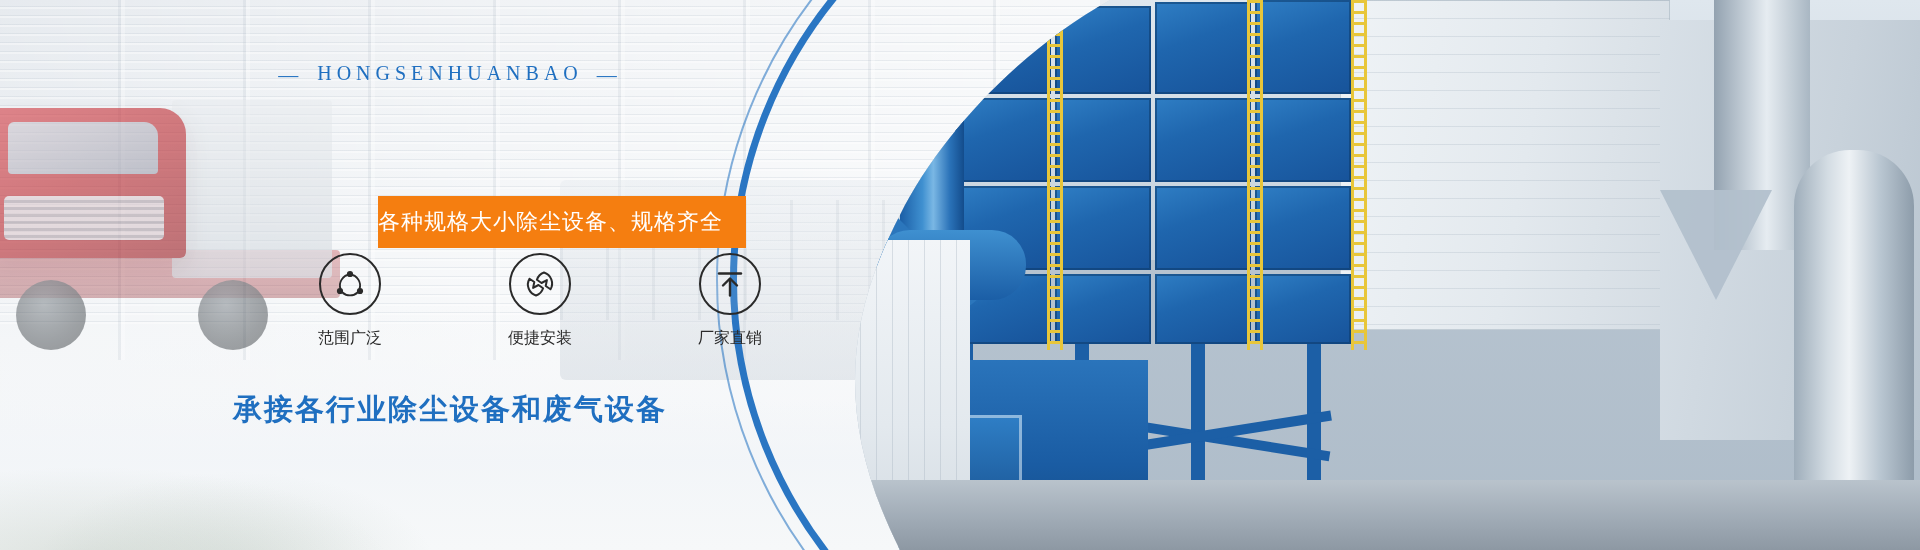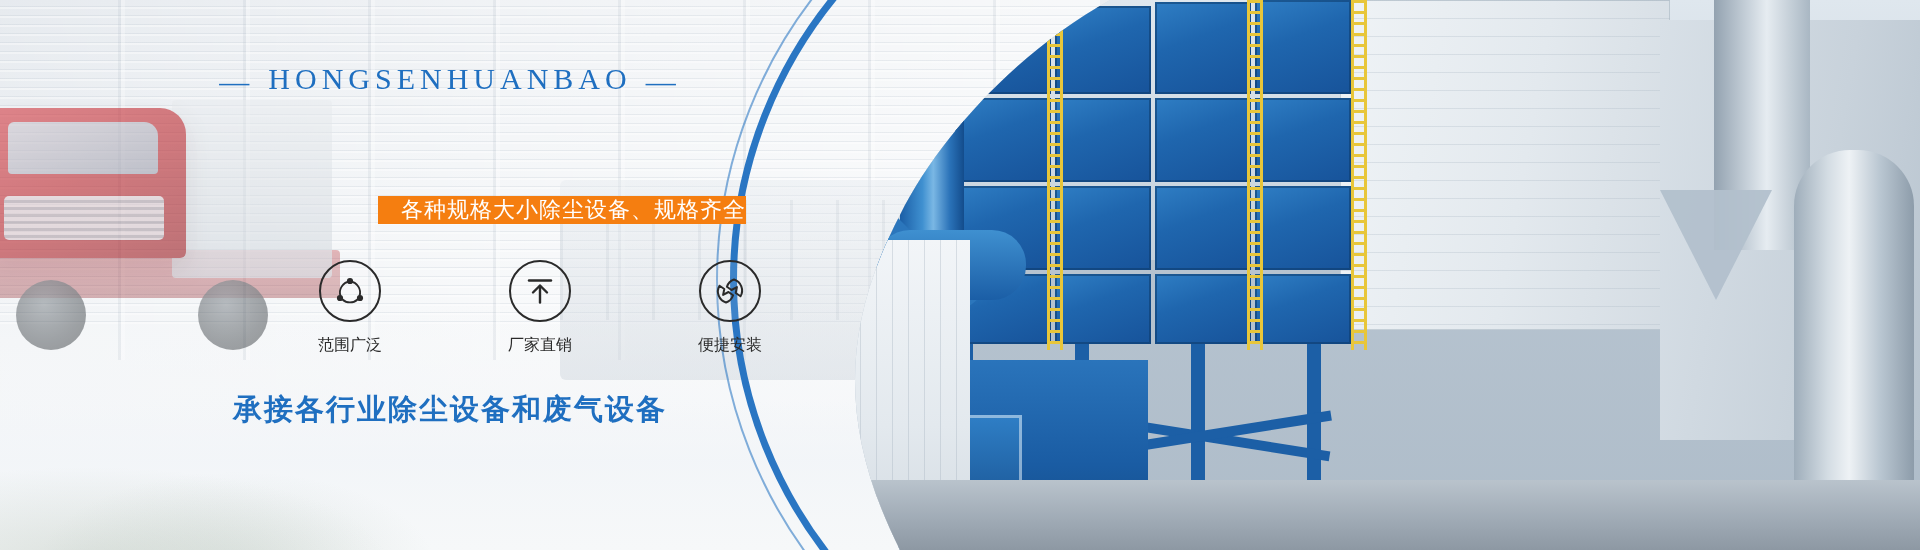--- a/index.html
+++ b/index.html
@@ -227,21 +227,21 @@
     pointer-events:none;
   }
 
   
   .content { position:absolute; left:0; top:0; width:900px; height:550px; }
 
   .eyebrow {
     position:absolute; left:0; top:62px; width:900px;
     text-align:center;
     font-family:"Liberation Serif", serif;
-    font-size:30px; letter-spacing:5px; color:#1f6fc0;
+    font-size:20px; letter-spacing:5px; color:#1f6fc0;
     white-space:nowrap;
   }
   .eyebrow .dash { display:inline-block; vertical-align:middle; margin:0 14px; }
 
   .headline {
     position:absolute; left:0; top:108px; width:900px;
     text-align:center;
     font-family:"DejaVu Sans", "Liberation Sans", sans-serif;
     font-weight:bold;
     font-size:62px; letter-spacing:2px;
@@ -249,31 +249,31 @@
     background:linear-gradient(100deg,#3a2b28 0%, #4a3330 22%, #6b4a48 42%, #7a4f52 52%, #4a3330 72%, #342523 100%);
     -webkit-background-clip:text; background-clip:text;
     color:transparent;
     -webkit-text-fill-color:transparent;
     text-shadow:none;
     white-space:nowrap;
   }
 
   .orange-bar {
     position:absolute; left:378px; top:196px;
-    width:368px; height:28px;
+    width:368px; height:52px;
     background:#f57e10;
-    display:flex; align-items:center; justify-content:flex-end;
+    display:flex; align-items:center; justify-content:flex-start;
   }
   .orange-bar span {
     font-family:"DejaVu Sans","Liberation Sans",sans-serif;
     color:#ffffff; font-size:22px; letter-spacing:1px; white-space:nowrap;
   }
 
   .features {
-    position:absolute; left:300px; top:260px; width:480px;
+    position:absolute; left:300px; top:253px; width:480px;
     display:flex; justify-content:space-between;
   }
   .feature { width:100px; text-align:center; }
   .feature .circle {
     width:62px; height:62px; margin:0 auto;
     border:2px solid #2a2a2a; border-radius:50%;
     display:flex; align-items:center; justify-content:center;
     background:rgba(255,255,255,.10);
   }
   .feature .flabel {
@@ -393,37 +393,37 @@
             <circle cx="7" cy="24" r="3.1" fill="#2a2a2a"></circle>
             <circle cx="27" cy="24" r="3.1" fill="#2a2a2a"></circle>
           </svg>
         </div>
         <div class="flabel">范围广泛</div>
       </div>
 
 
       <div class="feature">
         <div class="circle">
+          <svg width="34" height="34" viewBox="0 0 34 34">
+            <path d="M21 5.5 a11.5 11.5 0 0 1 6.5 16.8 l-4.8 -3.3 1.2 -5.9 -5.4 2.9 -4.6 -3.2 a11.5 11.5 0 0 1 7.1 -7.3 z" fill="none" stroke="#2a2a2a" stroke-width="2" stroke-linejoin="round" stroke-linecap="round"></path>
+            <path d="M13 28.5 a11.5 11.5 0 0 1 -6.5 -16.8 l4.8 3.3 -1.2 5.9 5.4 -2.9 4.6 3.2 a11.5 11.5 0 0 1 -7.1 7.3 z" fill="none" stroke="#2a2a2a" stroke-width="2" stroke-linejoin="round" stroke-linecap="round"></path>
+          </svg>
+        </div>
+        <div class="flabel">便捷安装</div>
+      </div>
+
+      <div class="feature">
+        <div class="circle">
           <svg width="32" height="32" viewBox="0 0 32 32">
             <line x1="5" y1="5.5" x2="27" y2="5.5" stroke="#2a2a2a" stroke-width="2.4" stroke-linecap="round"></line>
             <line x1="16" y1="11" x2="16" y2="27.5" stroke="#2a2a2a" stroke-width="2.4" stroke-linecap="round"></line>
             <polyline points="9,17.5 16,10.5 23,17.5" fill="none" stroke="#2a2a2a" stroke-width="2.4" stroke-linecap="round" stroke-linejoin="round"></polyline>
           </svg>
         </div>
         <div class="flabel">厂家直销</div>
       </div>
 
-      <div class="feature">
-        <div class="circle">
-          <svg width="34" height="34" viewBox="0 0 34 34">
-            <path d="M21 5.5 a11.5 11.5 0 0 1 6.5 16.8 l-4.8 -3.3 1.2 -5.9 -5.4 2.9 -4.6 -3.2 a11.5 11.5 0 0 1 7.1 -7.3 z" fill="none" stroke="#2a2a2a" stroke-width="2" stroke-linejoin="round" stroke-linecap="round"></path>
-            <path d="M13 28.5 a11.5 11.5 0 0 1 -6.5 -16.8 l4.8 3.3 -1.2 5.9 5.4 -2.9 4.6 3.2 a11.5 11.5 0 0 1 -7.1 7.3 z" fill="none" stroke="#2a2a2a" stroke-width="2" stroke-linejoin="round" stroke-linecap="round"></path>
-          </svg>
-        </div>
-        <div class="flabel">便捷安装</div>
-      </div>
-
     </div>
 
     <div class="tagline">承接各行业除尘设备和废气设备</div>
 
   </div>
 </div>
 
 </body></html>

